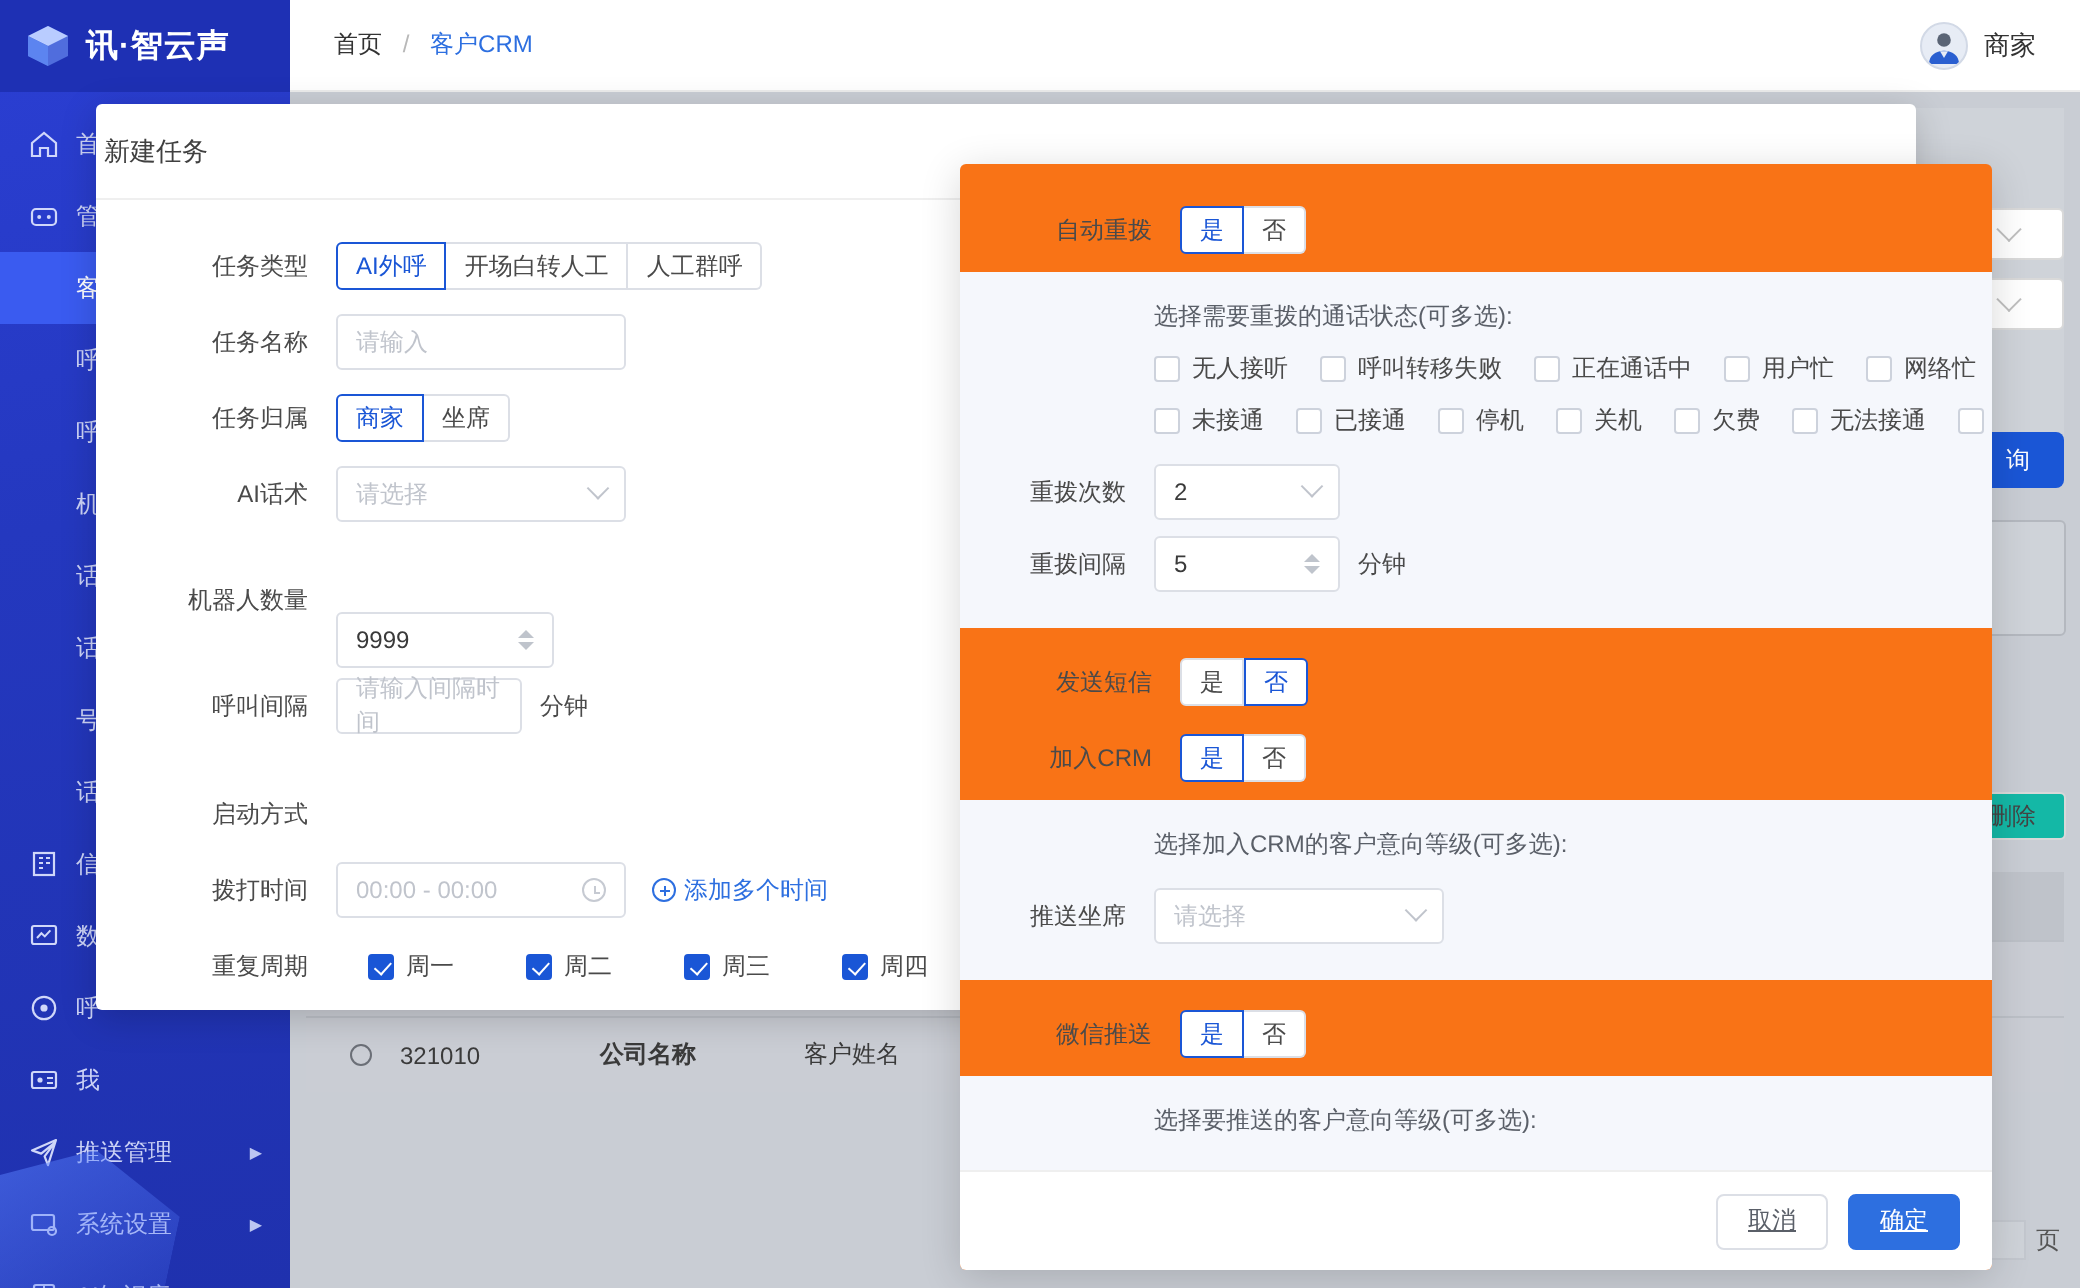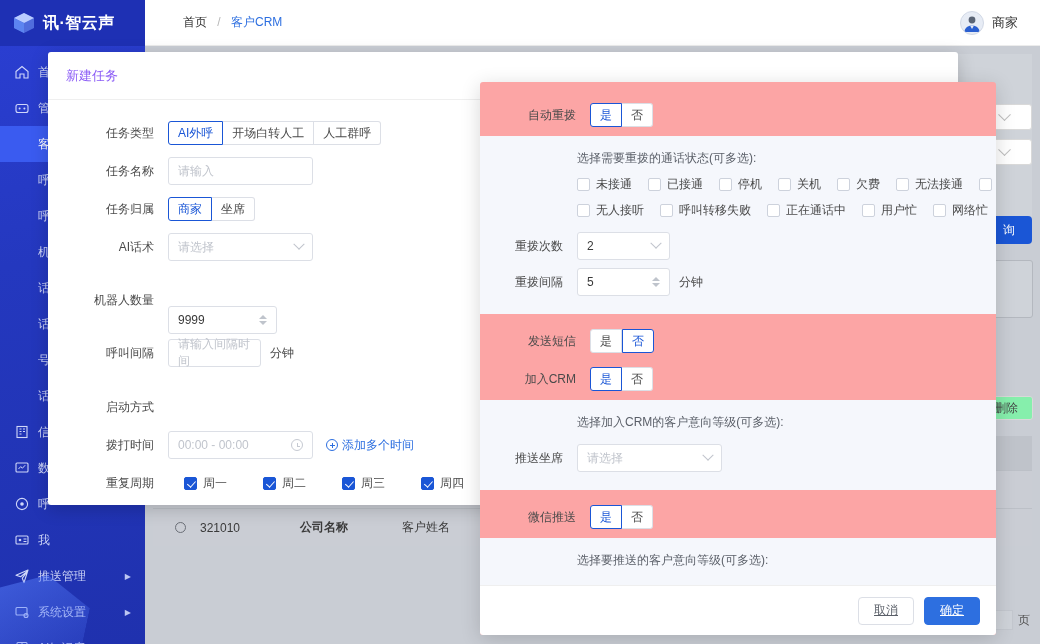--- a/index.html
+++ b/index.html
@@ -47,21 +47,21 @@
     background: linear-gradient(135deg, rgba(90,130,255,.55), rgba(60,95,230,.15));
     clip-path: polygon(50% 0%, 100% 25%, 100% 75%, 50% 100%, 0% 75%, 0% 25%);
   }
 
   
   .header {
     position:absolute; left:145px; top:0; width:895px; height:46px;
     background:#fff; display:flex; align-items:center;
     border-bottom:1px solid #ececec;
   }
-  .crumb { font-size:12px; color:#333; margin-left:38px; }
+  .crumb { font-size:12px; color:#333; margin-left:22px; }
   .crumb .sep { color:#b8b8b8; margin: 0 7px; }
   .crumb .cur { color:#2d6fe0; }
   .user-box { margin-left:auto; margin-right:22px; display:flex; align-items:center; }
   .avatar {
     width:24px; height:24px; border-radius:50%;
     background:#e7ecf5; border:1px solid #d2d9e6;
     display:flex; align-items:center; justify-content:center; overflow:hidden;
   }
   .user-name { font-size:13px; color:#333; margin-left:8px; }
 
@@ -93,21 +93,21 @@
     position:absolute; left:841px; top:170px; width:46px; height:28px;
     background:#1a56d6; border-radius:4px; color:#fff; font-size:12px;
     display:flex; align-items:center; justify-content:center; overflow:hidden;
   }
   .bg-textarea {
     position:absolute; left:830px; top:214px; width:58px; height:58px;
     background:#cfd3d9; border:1px solid #b4b8bf; border-radius:3px;
   }
   .bg-del-btn {
     position:absolute; left:834px; top:350px; width:54px; height:24px;
-    background:#86efac; border:1px solid #d9d9d9; border-radius:3px;
+    background:#14b8a6; border:1px solid #d9d9d9; border-radius:3px;
     display:flex; align-items:center; justify-content:center;
     font-size:12px; color:#444; overflow:hidden;
   }
   .bg-table-head {
     position:absolute; left:8px; top:390px; width:879px; height:34px;
     background:#bfc3ca;
   }
   .bg-row {
     position:absolute; left:8px; width:879px; height:38px;
     display:flex; align-items:center; background:#cacdd4;
@@ -131,22 +131,22 @@
   }
 
   
   .modal {
     position:absolute; left:48px; top:52px; width:910px; height:453px;
     background:#fff; border-radius:3px;
     box-shadow:0 4px 18px rgba(0,0,0,.18);
     overflow:hidden;
   }
   .modal-title {
-    height:48px; line-height:48px; padding-left:18px;
-    font-size:13px; color:#8b5cf6; border-bottom:1px solid #efefef;font-family:Liberation Serif, serif;
+    height:48px; line-height:48px; padding-left:4px;
+    font-size:13px; color:#404040; border-bottom:1px solid #efefef;font-family:Liberation Serif, serif;
   }
   .form-left { padding: 14px 0 0 0; }
   .f-row { display:flex; align-items:center; min-height:38px; }
   .f-label {
     width:120px; text-align:right; padding-right:14px;
     font-size:12px; color:#4a4a4a; flex:none;
   }
   .seg { display:flex; }
   .seg-btn {
     height:24px; padding:0 9px; display:flex; align-items:center;
@@ -209,21 +209,21 @@
   .clock-ico:before {
     content:''; position:absolute; left:5px; top:2.5px; width:1px; height:4px; background:#c6cad2;
   }
   .clock-ico:after {
     content:''; position:absolute; left:5px; top:6px; width:3px; height:1px; background:#c6cad2;
   }
 
   
   .panel {
     position:absolute; left:480px; top:82px; width:516px; height:553px;
-    background:#fca5a5; border-radius:3px;
+    background:#f97316; border-radius:3px;
     box-shadow:0 4px 20px rgba(0,0,0,.16);
     overflow:hidden;
   }
   .p-body { padding-top:14px; height:503px; overflow:hidden; }
   .p-row { display:flex; align-items:center; min-height:38px; }
   .p-label {
     width:110px; text-align:right; padding-right:14px;
     font-size:12px; color:#4a4a4a; flex:none;
   }
   .subpanel { background:#f5f7fc; padding:14px 0 14px 0; margin-top:2px; }
@@ -579,20 +579,44 @@
           <span class="seg-btn">否</span>
         </span>
       </div>
 
       <div class="subpanel">
         <div class="sub-hint">选择需要重拨的通话状态(可多选):</div>
 
         <div class="chk-line" style="gap:16px;">
           <span class="chk">
               <span class="cbx"></span>
+              <span>无人接听</span>
+            </span>
+          <span class="chk">
+              <span class="cbx"></span>
+              <span>呼叫转移失败</span>
+            </span>
+          <span class="chk">
+              <span class="cbx"></span>
+              <span>正在通话中</span>
+            </span>
+          <span class="chk">
+              <span class="cbx"></span>
+              <span>用户忙</span>
+            </span>
+          <span class="chk">
+              <span class="cbx"></span>
+              <span>网络忙</span>
+            </span>
+
+        </div>
+
+        <div class="chk-line" style="gap:16px;">
+          <span class="chk">
+              <span class="cbx"></span>
               <span>未接通</span>
             </span>
           <span class="chk">
               <span class="cbx"></span>
               <span>已接通</span>
             </span>
           <span class="chk">
               <span class="cbx"></span>
               <span>停机</span>
             </span>
@@ -604,44 +628,20 @@
               <span class="cbx"></span>
               <span>欠费</span>
             </span>
           <span class="chk">
               <span class="cbx"></span>
               <span>无法接通</span>
             </span>
           <span class="chk">
               <span class="cbx"></span>
             </span>
-        </div>
-
-        <div class="chk-line" style="gap:16px;">
-          <span class="chk">
-              <span class="cbx"></span>
-              <span>无人接听</span>
-            </span>
-          <span class="chk">
-              <span class="cbx"></span>
-              <span>呼叫转移失败</span>
-            </span>
-          <span class="chk">
-              <span class="cbx"></span>
-              <span>正在通话中</span>
-            </span>
-          <span class="chk">
-              <span class="cbx"></span>
-              <span>用户忙</span>
-            </span>
-          <span class="chk">
-              <span class="cbx"></span>
-              <span>网络忙</span>
-            </span>
-
         </div>
 
         <div class="p-sub-row">
           <span class="p-sub-label">重拨次数</span>
           <span class="inp val" style="width:93px;">
             <span>2</span>
             <span class="chev"></span>
           </span>
         </div>
 

